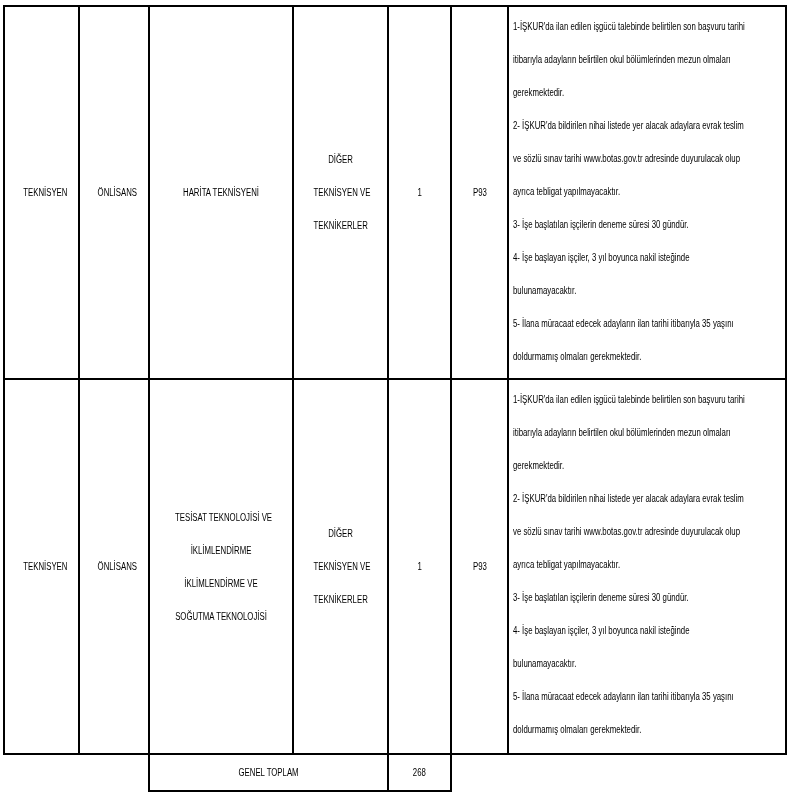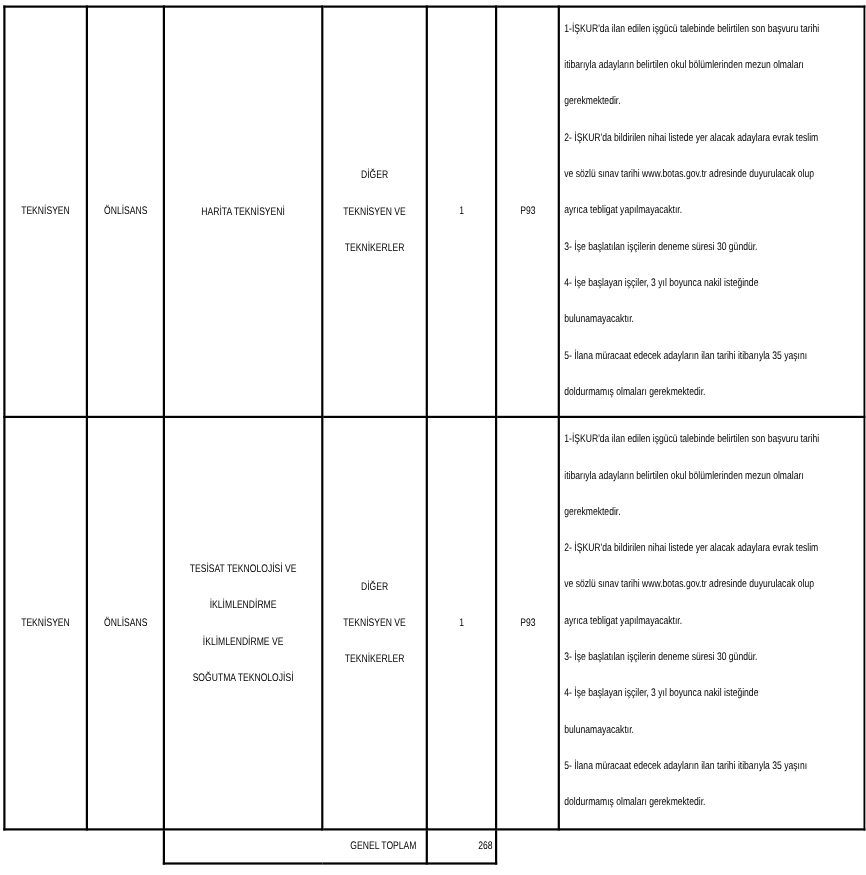--- a/index.html
+++ b/index.html
@@ -20,21 +20,21 @@
   }
   table.job-table {
     position: absolute;
     left: 3px;
     top: 5px;
     border-collapse: collapse;
     table-layout: fixed;
     width: 782px;
   }
   td {
-    padding: 0;
+    padding: 12px;
     vertical-align: middle;
     text-align: center;
     font-size: 10px;
     color: #000000;
     overflow: visible;
   }
   td.bordered { border: 2px solid #000000; }
   td.noborder { border: none; }
   
   .cond {
@@ -56,21 +56,21 @@
     margin-top: 14px;
   }
   td.notes-cell .line {
     transform-origin: 0 50%;
     text-align: left;
   }
   td.center-stack div { text-align: center; }
   tr.data-row-1 { height: 373px; }
   tr.data-row-2 { height: 375px; }
   tr.footer-row { height: 31px; }
-  td.footer-cell { font-size: 10px; text-align: right; }
+  td.footer-cell { font-size: 10px; }
 </style>
 </head>
 <body>
 
 <div class="page">
   <table class="job-table">
     <colgroup>
       <col style="width:75px">
       <col style="width:70px">
       <col style="width:144px">

